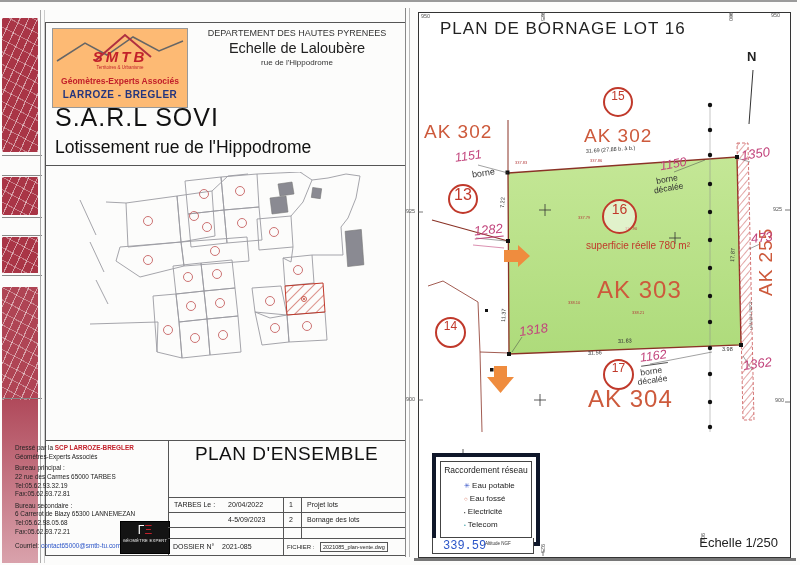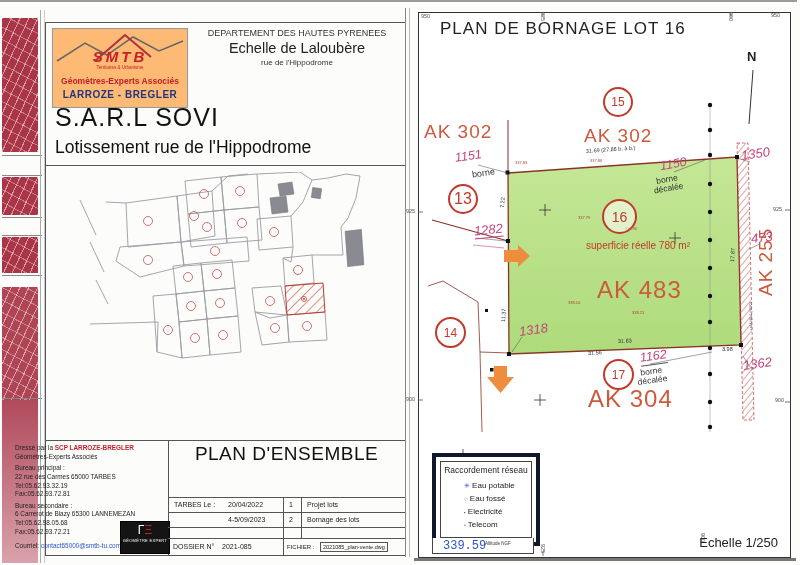--- a/index.html
+++ b/index.html
@@ -2,21 +2,21 @@
 <html><head>
 <meta charset="utf-8">
 <style>
   html,body{margin:0;padding:0;background:#e8e8e6;}
   #page{position:relative;width:800px;height:565px;background:#fcfcfb;overflow:hidden;
         font-family:"Liberation Sans",sans-serif;color:#222;}
   .t{position:absolute;white-space:nowrap;font-family:"Liberation Sans",sans-serif;line-height:1.1;}
   .hl{position:absolute;background:#555;height:1px;}
   .vl{position:absolute;background:#555;width:1px;}
   .circle{position:absolute;border-radius:50%;border:2px solid #c0392b;color:#c0392b;
-          display:flex;align-items:center;justify-content:center;background:rgba(255,255,255,.55);}
+          display:flex;align-items:flex-start;justify-content:center;background:rgba(255,255,255,.55);}
   .ak{color:#cd5a3c;letter-spacing:1px;}
   .mag{color:#c2447c;font-style:italic;}
   .grid{color:#555;font-size:5.5px;}
   .vert{transform:rotate(90deg);transform-origin:left top;}
   .strip-block{position:absolute;left:0;width:36px;
      background-image:
        repeating-linear-gradient(115deg, rgba(255,255,255,.5) 0 1px, transparent 1px 8px),
        repeating-linear-gradient(28deg, rgba(255,255,255,.35) 0 1px, transparent 1px 11px),
        linear-gradient(#a93546,#a93546);}
   .legend-item{position:absolute;font-size:8px;color:#222;}
@@ -294,21 +294,21 @@
       <text x="214" y="302">338.21</text>
     </g>
 
     <text x="331" y="290" transform="rotate(88 331 290)" font-family="Liberation Sans, sans-serif" fill="#666" font-size="4.5">fossé mitoyen</text>
   </svg>
 
   <div class="t" style="left:747px;top:50px;font-size:13px;font-weight:bold;color:#222;">N</div>
 
   <div class="t ak" style="left:424px;top:122px;font-size:19px;">AK 302</div>
   <div class="t ak" style="left:584px;top:126px;font-size:19px;">AK 302</div>
-  <div class="t ak" style="left:597px;top:277px;font-size:24px;">AK 483</div>
+  <div class="t ak" style="left:597px;top:277px;font-size:24px;">AK 303</div>
   <div class="t ak" style="left:588px;top:386px;font-size:24px;">AK 304</div>
   <div class="t ak" style="left:756px;top:296px;font-size:19px;transform:rotate(-90deg);transform-origin:left top;">AK 255</div>
 
   <div class="circle" style="left:603px;top:87px;width:26px;height:26px;font-size:12px;">
       <span>15</span>
     </div>
   <div class="circle" style="left:448px;top:184px;width:26px;height:26px;font-size:16px;">
       <span>13</span>
     </div>
   <div class="circle" style="left:435px;top:317px;width:27px;height:27px;font-size:12px;">

